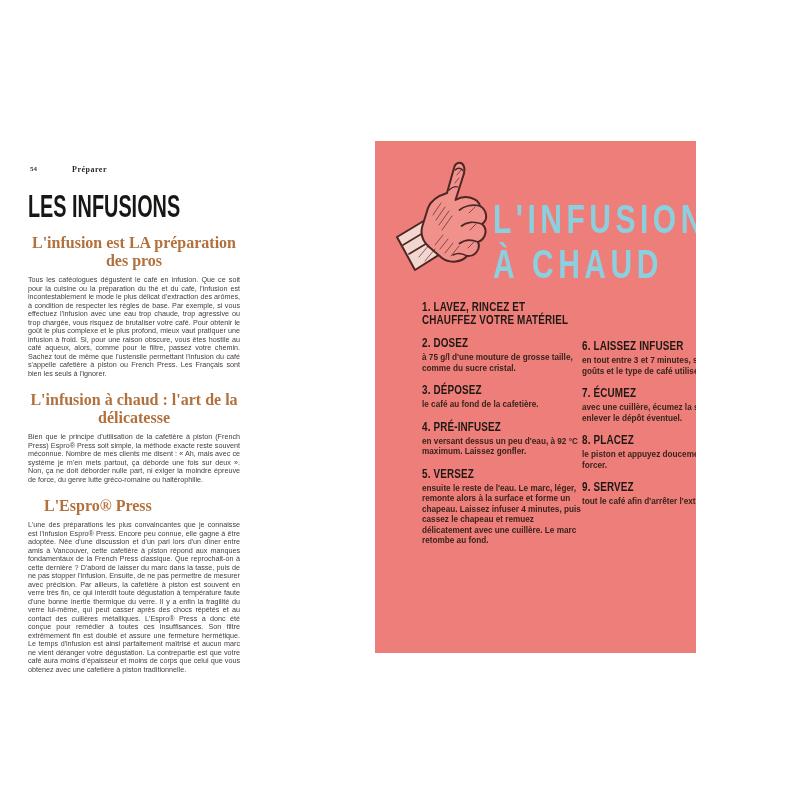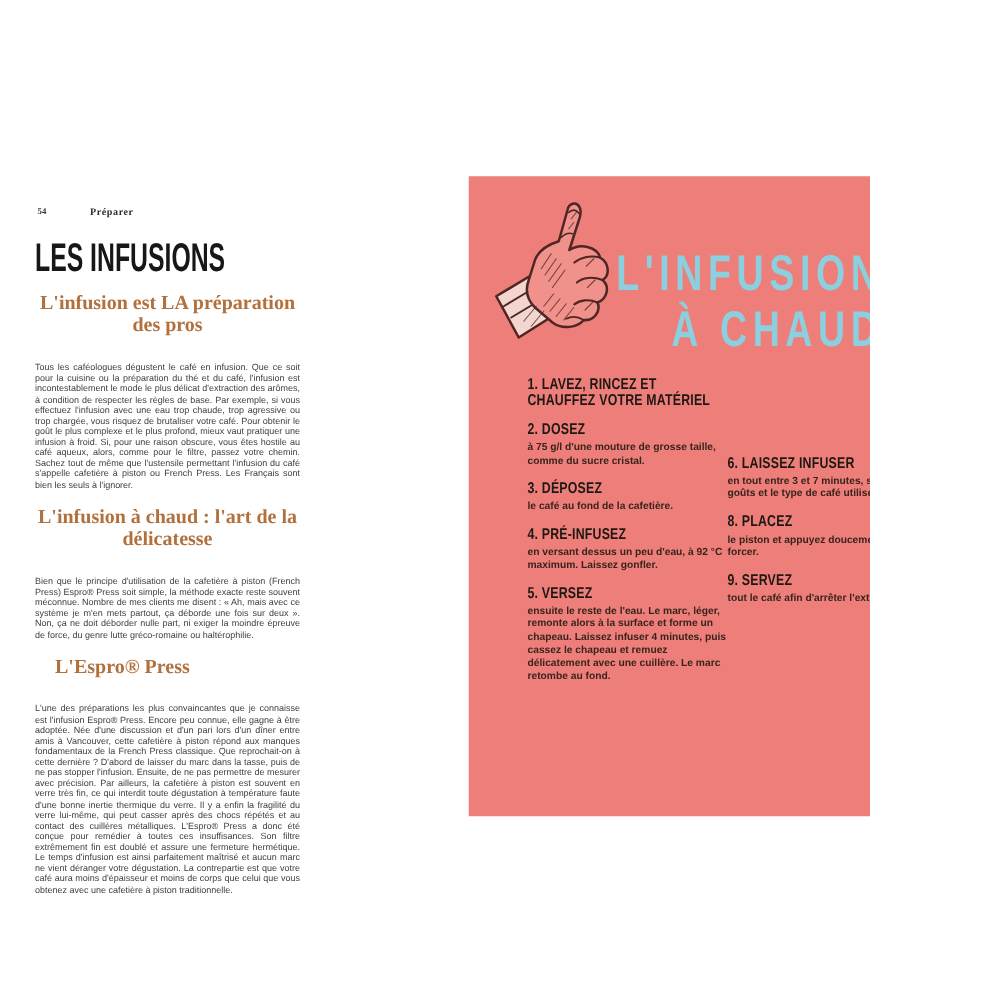--- a/index.html
+++ b/index.html
@@ -10,28 +10,28 @@
   .page-left { position:absolute; left:28px; top:165px; width:212px; color:#3f3b38; }
   .pl-header { position:relative; height:10px; font-family:"Liberation Serif", serif; }
   .pagenum { position:absolute; left:2px; top:0; font-size:7px; font-weight:bold; color:#3a3a3a; }
   .running { position:absolute; left:44px; top:0; font-size:8px; font-weight:bold; letter-spacing:0.5px; color:#2e2a28; }
   .pl-title { margin-top:16px; font-size:32px; line-height:30px; font-weight:bold; color:#191715;
               white-space:nowrap; transform:scaleX(0.62); transform-origin:0 50%; letter-spacing:0px; }
   .sub { margin-top:13px; font-family:"Liberation Serif", serif; font-weight:bold; font-size:16px;
          color:#b2703c; }
   .sub.center { text-align:center; }
   .sub.indent { padding-left:16px; }
-  .pl-body { margin-top:20px; font-size:7.2px; line-height:8.5px; text-align:justify; color:#423d3a; }
+  .pl-body { margin-top:6px; font-size:7.2px; line-height:8.5px; text-align:justify; color:#423d3a; }
 
   
   .page-right { position:absolute; left:375px; top:141px; width:398px; height:512px; background:#ee7e79; }
   .page-right::after { content:""; position:absolute; top:0; right:0; width:4px; height:100%;
                        background:linear-gradient(to right,#ea7671,#d96561); }
   .hand-wrap { position:absolute; left:14px; top:16px; width:104px; height:126px; }
-  .big-title { position:absolute; left:118px; top:56px; color:#8ccfdf; font-weight:bold;text-align:right; }
+  .big-title { position:absolute; left:118px; top:56px; color:#8ccfdf; font-weight:bold; }
   .big-title .line { display:block; font-size:40px; line-height:45px; letter-spacing:6px;
                      white-space:nowrap; transform:scaleX(0.75); transform-origin:0 50%; }
 
   .steps-cols { position:absolute; left:47px; top:160px; display:flex;align-items:center; }
   .steps-col { width:160px; }
   .steps-col + .steps-col { width:166px; }
   .step { margin-bottom:10px; }
   .step-title { font-size:12.5px; line-height:13px; font-weight:bold; color:#1d1814;
                 width:126%; transform:scaleX(0.79); transform-origin:0 0; letter-spacing:0.2px; }
   .step-body { margin-top:3px; font-size:8.2px; line-height:10.5px; font-weight:bold; color:#38241d;
@@ -131,20 +131,24 @@
           <h3 class="step-title">5. VERSEZ</h3>
           <p class="step-body">ensuite le reste de l'eau. Le marc, léger, remonte alors à la surface et forme un chapeau. Laissez infuser 4 minutes, puis cassez le chapeau et remuez délicatement avec une cuillère. Le marc retombe au fond.</p>
         </div>
       </div>
       <div class="steps-col">
         <div class="step">
           <h3 class="step-title">6. LAISSEZ INFUSER</h3>
           <p class="step-body">en tout entre 3 et 7 minutes, selon vos goûts et le type de café utilisé.</p>
         </div>
         <div class="step">
+          <h3 class="step-title">7. ÉCUMEZ</h3>
+          <p class="step-body">avec une cuillère, écumez la surface pour enlever le dépôt éventuel.</p>
+        </div>
+        <div class="step">
           <h3 class="step-title">8. PLACEZ</h3>
           <p class="step-body">le piston et appuyez doucement, sans forcer.</p>
         </div>
         <div class="step">
           <h3 class="step-title">9. SERVEZ</h3>
           <p class="step-body">tout le café afin d'arrêter l'extraction.</p>
         </div>
       </div>
     </div>
   </section>

